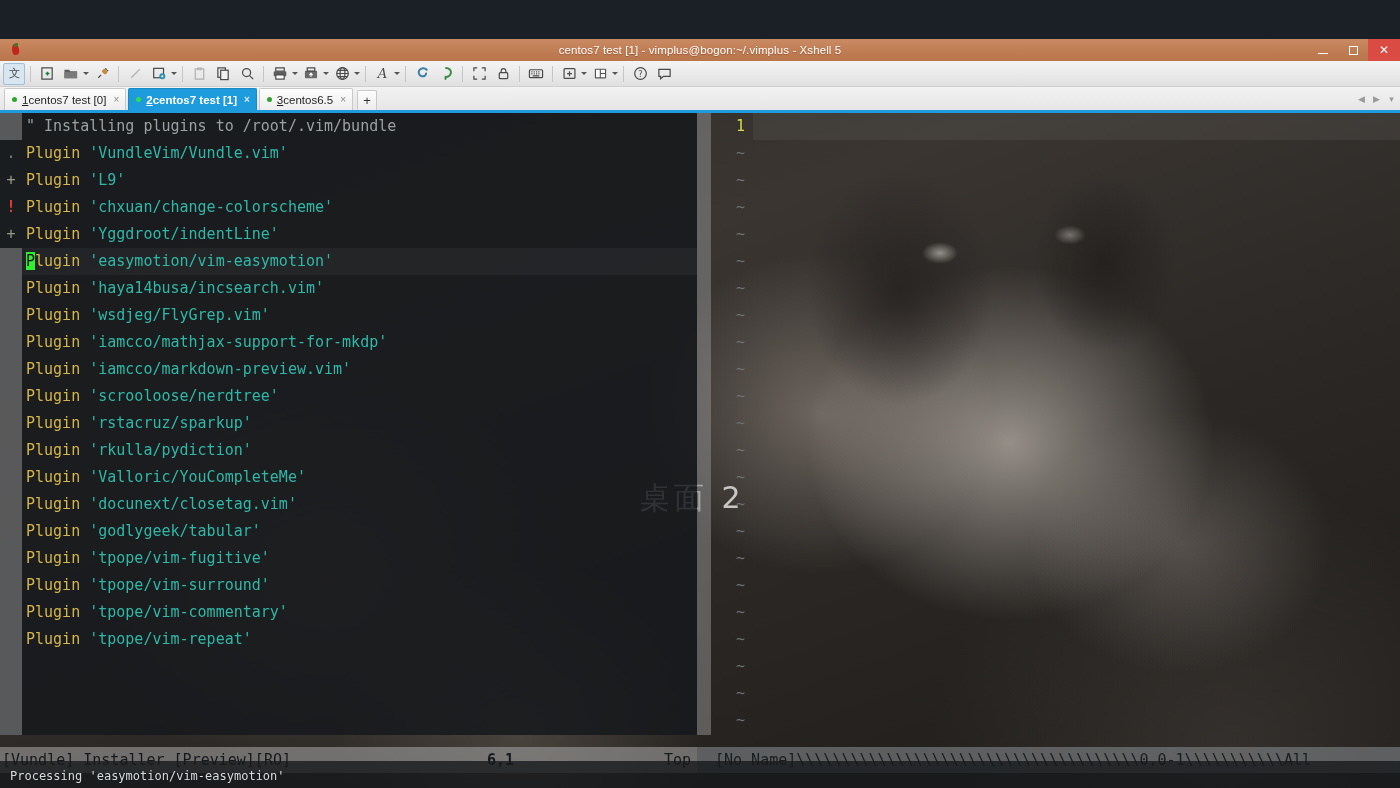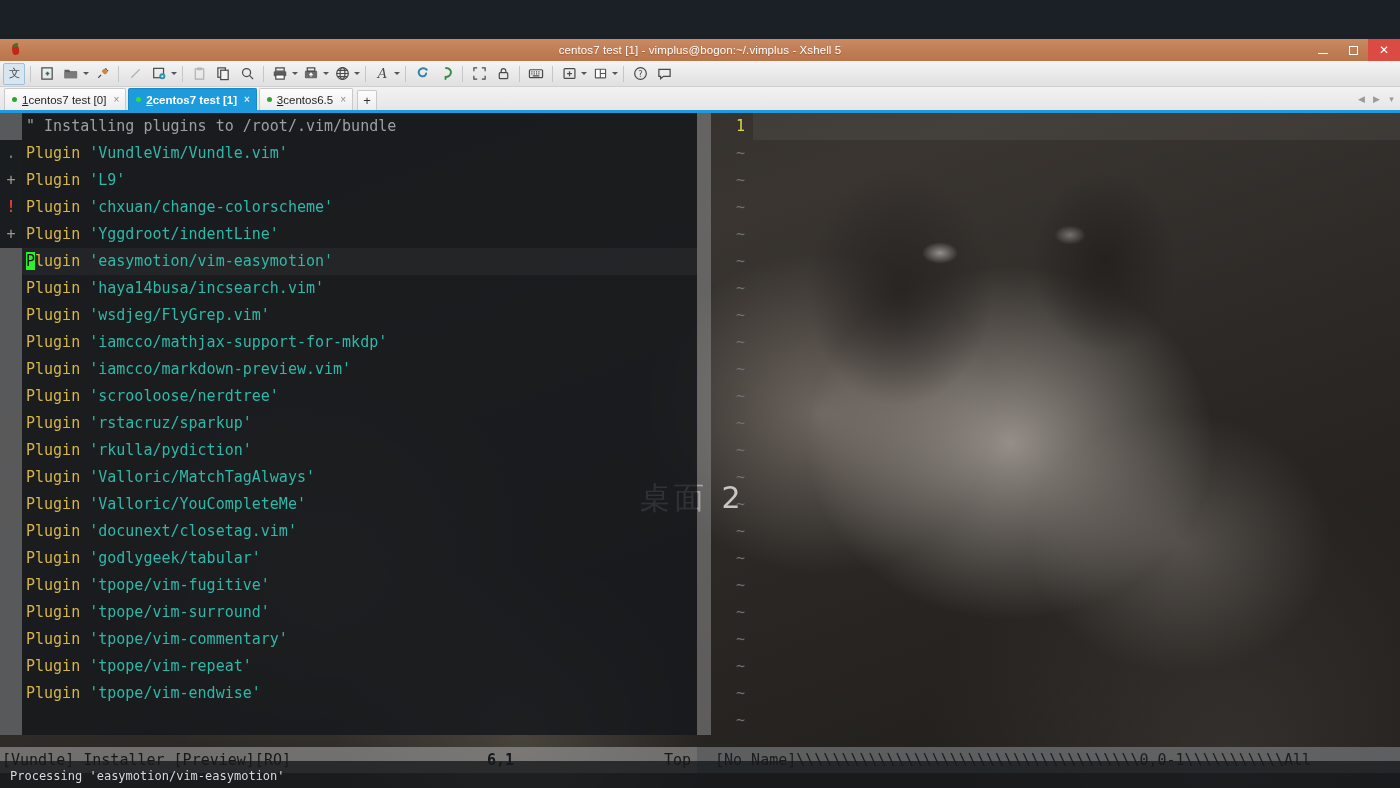--- a/index.html
+++ b/index.html
@@ -624,29 +624,27 @@
             <div class="ln"><span class="c-kw">Plugin</span><span> </span><span class="c-str">'chxuan/change-colorscheme'</span></div>
             <div class="ln"><span class="c-kw">Plugin</span><span> </span><span class="c-str">'Yggdroot/indentLine'</span></div>
             <div class="ln cursorline"><span class="cursor-blk">P</span><span class="c-kw">lugin</span><span> </span><span class="c-str">'easymotion/vim-easymotion'</span></div>
             <div class="ln"><span class="c-kw">Plugin</span><span> </span><span class="c-str">'haya14busa/incsearch.vim'</span></div>
             <div class="ln"><span class="c-kw">Plugin</span><span> </span><span class="c-str">'wsdjeg/FlyGrep.vim'</span></div>
             <div class="ln"><span class="c-kw">Plugin</span><span> </span><span class="c-str">'iamcco/mathjax-support-for-mkdp'</span></div>
             <div class="ln"><span class="c-kw">Plugin</span><span> </span><span class="c-str">'iamcco/markdown-preview.vim'</span></div>
             <div class="ln"><span class="c-kw">Plugin</span><span> </span><span class="c-str">'scrooloose/nerdtree'</span></div>
             <div class="ln"><span class="c-kw">Plugin</span><span> </span><span class="c-str">'rstacruz/sparkup'</span></div>
             <div class="ln"><span class="c-kw">Plugin</span><span> </span><span class="c-str">'rkulla/pydiction'</span></div>
-            <div class="ln"><span class="c-kw">Plugin</span><span> </span><span class="c-str">'Valloric/MatchTagAlways'</span></div>
             <div class="ln"><span class="c-kw">Plugin</span><span> </span><span class="c-str">'Valloric/YouCompleteMe'</span></div>
             <div class="ln"><span class="c-kw">Plugin</span><span> </span><span class="c-str">'docunext/closetag.vim'</span></div>
             <div class="ln"><span class="c-kw">Plugin</span><span> </span><span class="c-str">'godlygeek/tabular'</span></div>
             <div class="ln"><span class="c-kw">Plugin</span><span> </span><span class="c-str">'tpope/vim-fugitive'</span></div>
             <div class="ln"><span class="c-kw">Plugin</span><span> </span><span class="c-str">'tpope/vim-surround'</span></div>
             <div class="ln"><span class="c-kw">Plugin</span><span> </span><span class="c-str">'tpope/vim-commentary'</span></div>
             <div class="ln"><span class="c-kw">Plugin</span><span> </span><span class="c-str">'tpope/vim-repeat'</span></div>
-            <div class="ln"><span class="c-kw">Plugin</span><span> </span><span class="c-str">'tpope/vim-endwise'</span></div>
           </div>
       </div>
 
       <div class="pane-right">
         <div class="vsplit"></div>
         <div class="firstrow"></div>
         <div class="rnum-col" id="rnums">
             <div class="rline cur">1</div>
             <div class="rline tilde">~</div>
             <div class="rline tilde">~</div>

